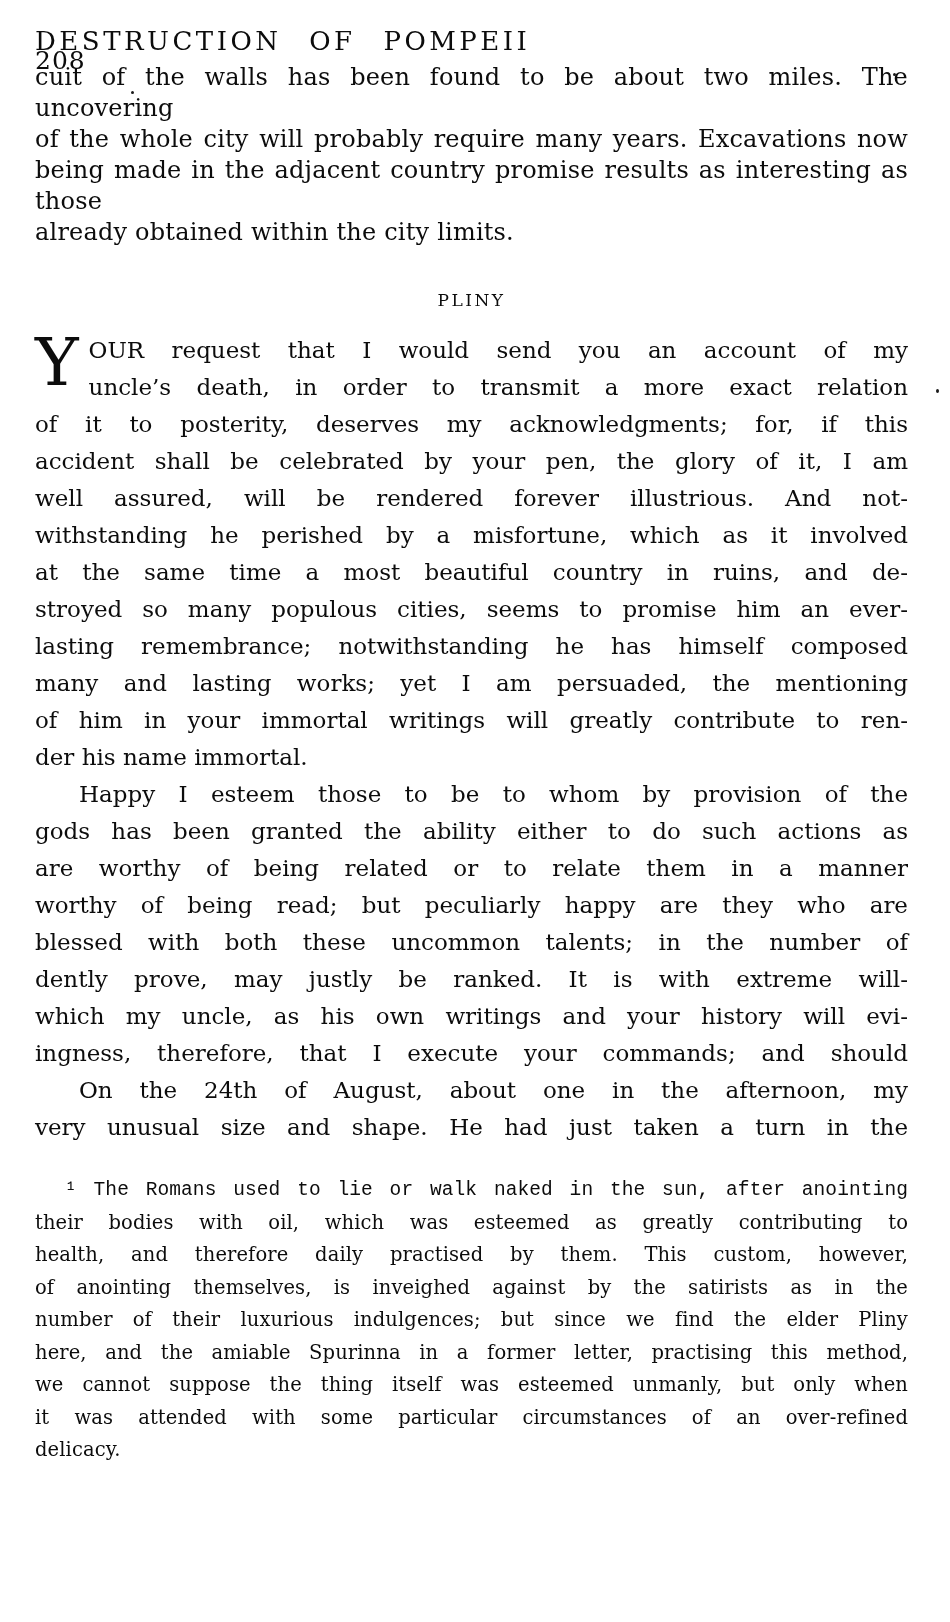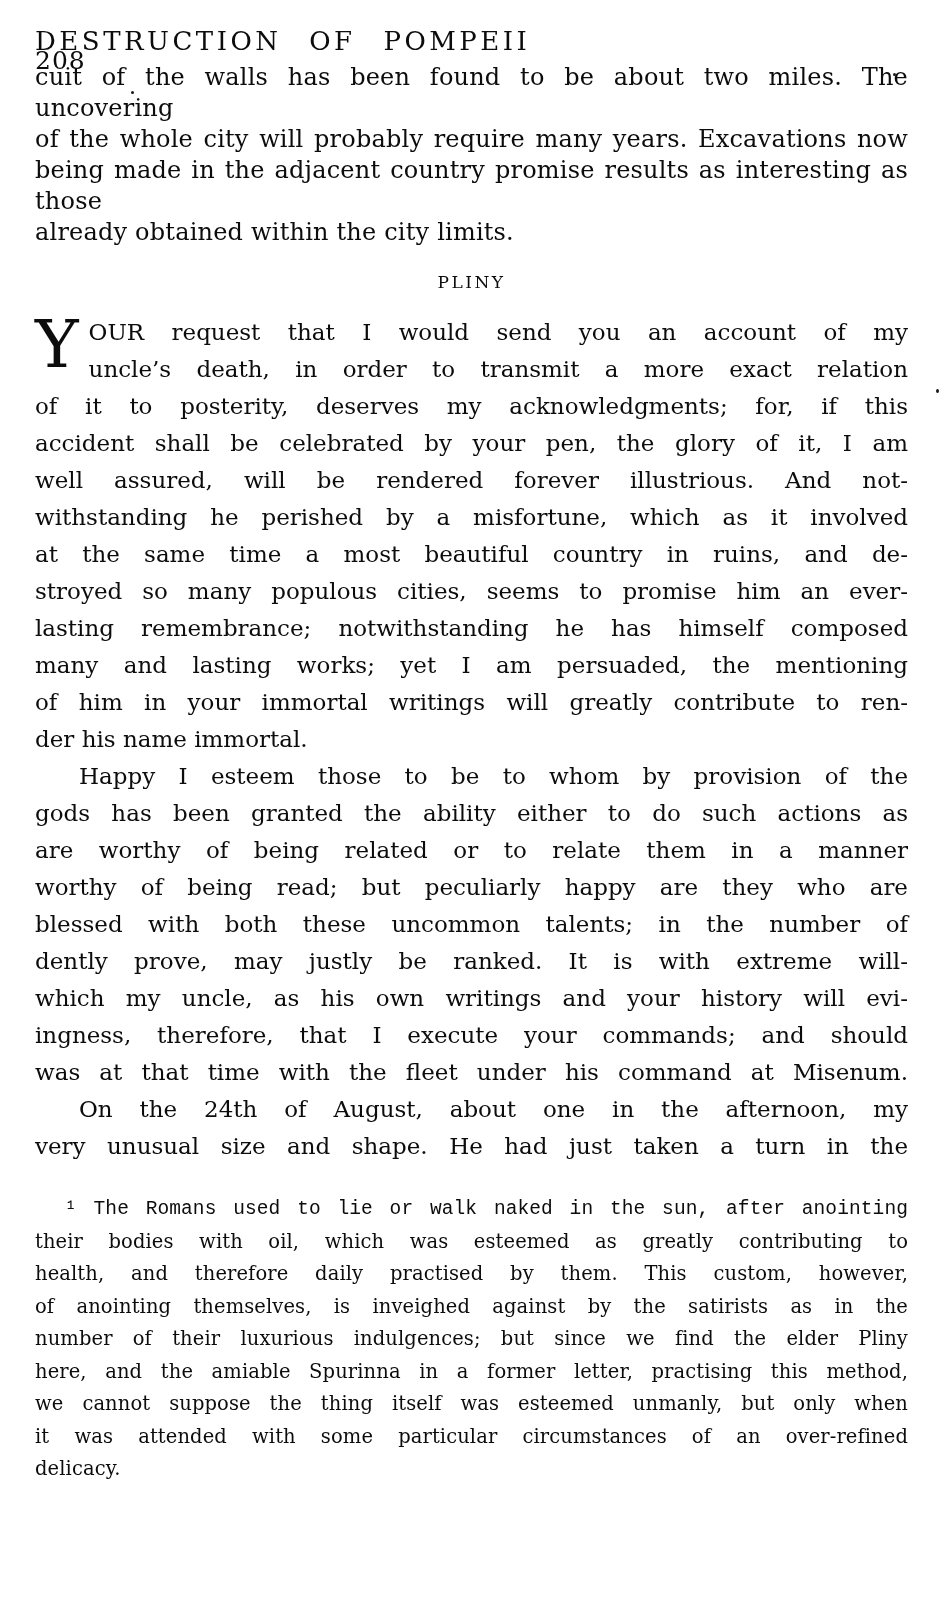--- a/index.html
+++ b/index.html
@@ -35,21 +35,21 @@
     padding-top: 0;
   }
   
   .intro {
     font-size: 24px;
     line-height: 31px;
     letter-spacing: 0.2px;
   }
   
   .heading {
-    margin-top: 24px;
+    margin-top: 42px;
     height: 20px;
     text-align: center;
     font-size: 17px;
     letter-spacing: 2.5px;
   }
   
   .main {
     margin-top: 22px;
     font-size: 23px;
     line-height: 37px;
@@ -128,21 +128,20 @@
 
     <section class="para">
         <div class="line indent">Happy I esteem those to be to whom by provision of the</div>
         <div class="line">gods has been granted the ability either to do such actions as</div>
         <div class="line">are worthy of being related or to relate them in a manner</div>
         <div class="line">worthy of being read; but peculiarly happy are they who are</div>
         <div class="line">blessed with both these uncommon talents; in the number of</div>
         <div class="line">dently prove, may justly be ranked. It is with extreme will-</div>
         <div class="line">which my uncle, as his own writings and your history will evi-</div>
         <div class="line">ingness, therefore, that I execute your commands; and should</div>
-        <div class="line">was at that time with the fleet under his command at Misenum.</div>
       </section>
 
     <section class="para">
         <div class="line indent">On the 24th of August, about one in the afternoon, my</div>
         <div class="line">very unusual size and shape. He had just taken a turn in the</div>
       </section>
 
   </div>
 
   <section class="footnote">

